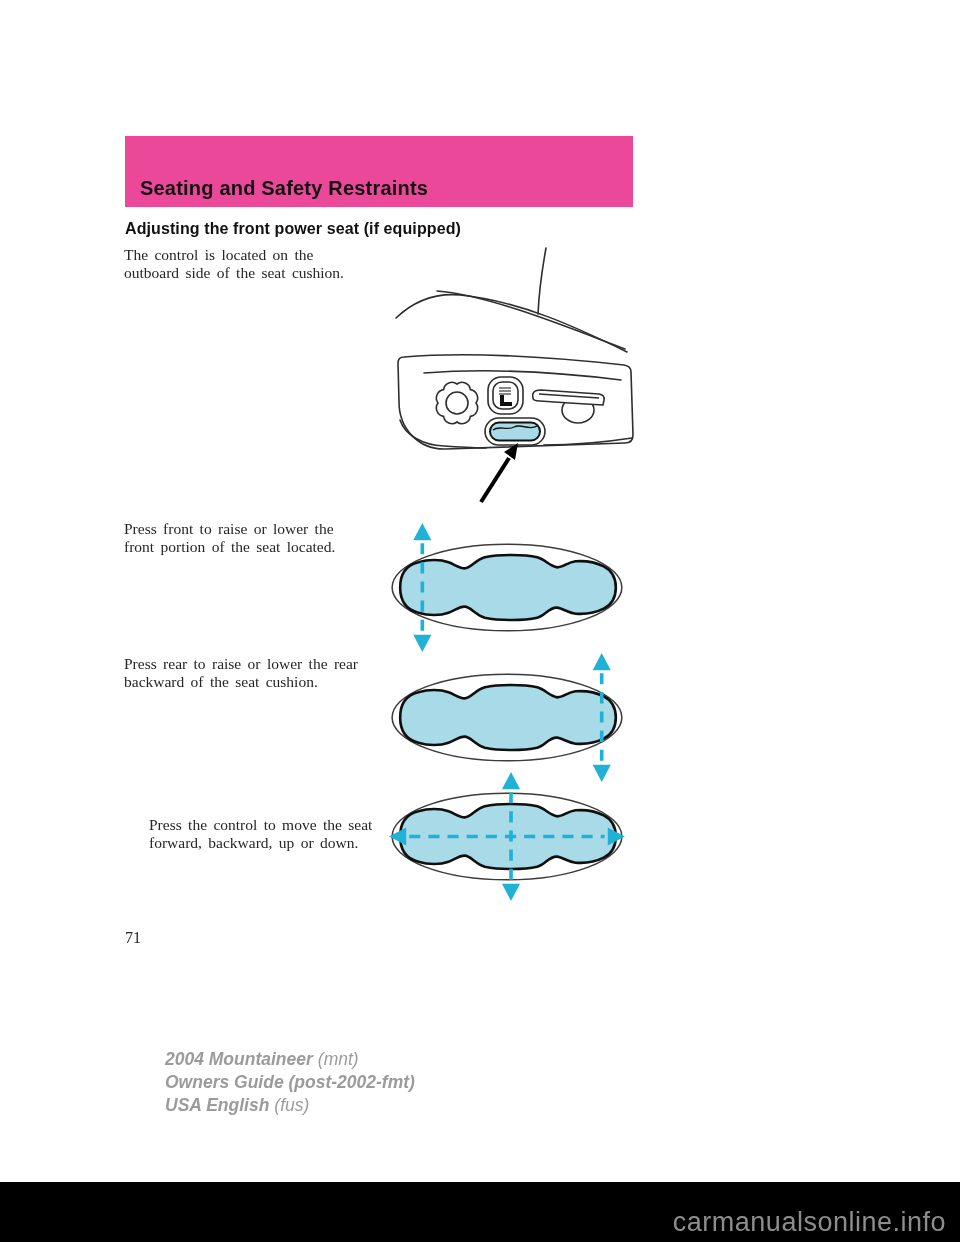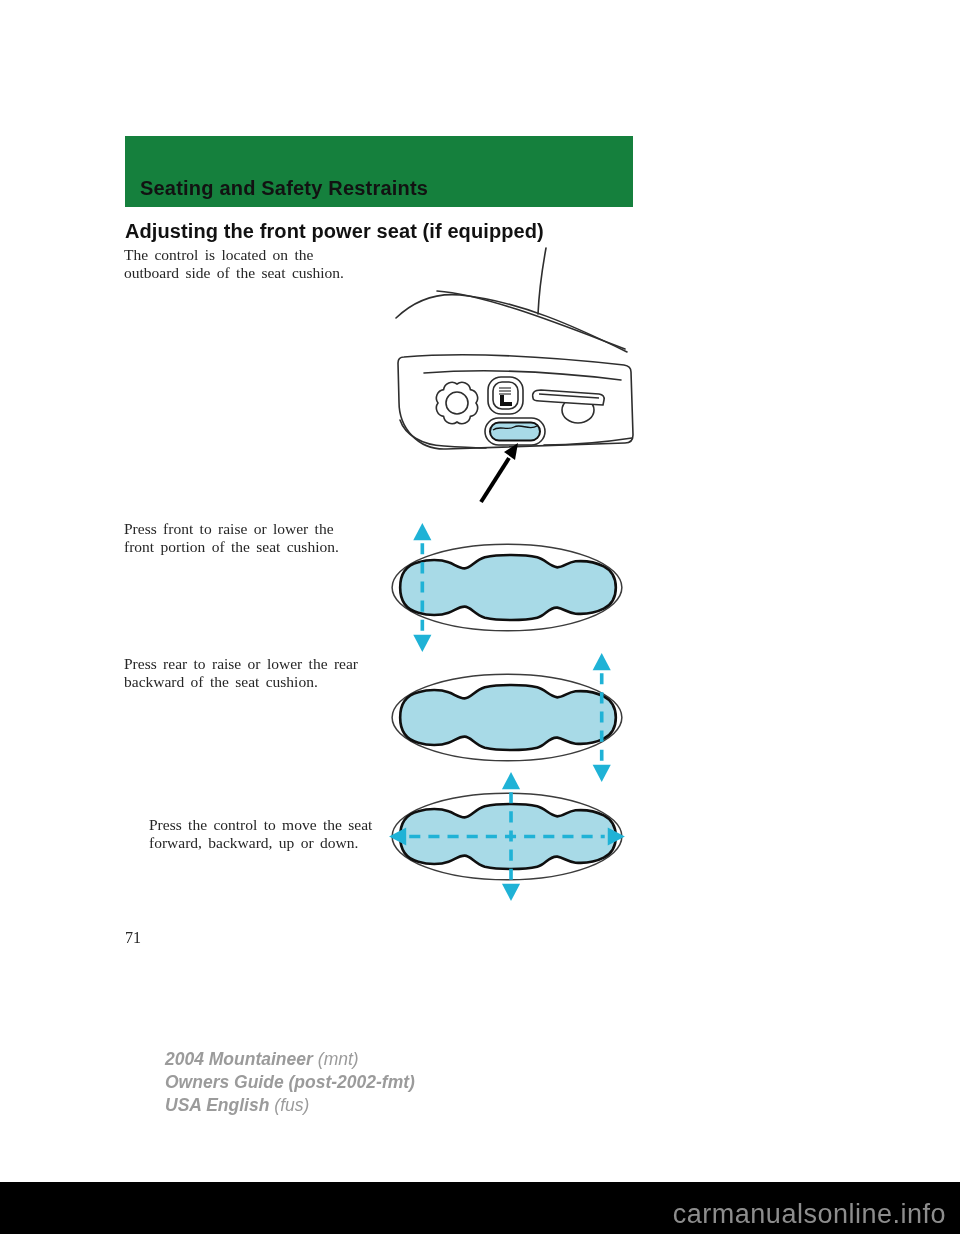--- a/index.html
+++ b/index.html
@@ -1,26 +1,26 @@
 <!DOCTYPE html>
 <html><head>
 <meta charset="utf-8">
 <style>
   html,body{margin:0;padding:0;background:#ffffff;}
   .page{position:relative;width:960px;height:1242px;background:#ffffff;overflow:hidden;
         font-family:"Liberation Serif","DejaVu Serif",serif;color:#1c1c1c;}
 
-  .header-bar{position:absolute;left:125px;top:136px;width:508px;height:71px;background:#15803d;}
+  .header-bar{position:absolute;left:125px;top:136px;width:508px;height:71px;background:#ec4899;}
   .header-title{position:absolute;left:15px;bottom:7px;
         font-family:"Liberation Sans","DejaVu Sans",sans-serif;
         font-weight:bold;font-size:20px;color:#121212;letter-spacing:.2px;white-space:nowrap;}
 
   .heading{position:absolute;left:125px;top:220px;margin:0;
         font-family:"Liberation Sans","DejaVu Sans",sans-serif;
-        font-weight:bold;font-size:20px;color:#111;letter-spacing:.1px;white-space:nowrap;}
+        font-weight:bold;font-size:16px;color:#111;letter-spacing:.1px;white-space:nowrap;}
 
   .body{position:absolute;left:124px;margin:0;font-size:15.5px;line-height:17.5px;
         color:#262626;white-space:pre-line;word-spacing:2.5px;width:280px;}
   .p1{top:246px;font-family:Liberation Serif, serif;}
   .p2{top:520px;}
   .p3{top:655px;}
   .p4{top:816px;margin-left:25px;}
 
   .ill{position:absolute;left:380px;top:230px;width:270px;height:290px;}
   .diag{position:absolute;left:388px;width:242px;height:131px;}
@@ -29,21 +29,21 @@
   .d3{top:771px;}
 
   .page-number{position:absolute;left:125px;top:929px;font-size:16px;color:#262626;}
 
   .footer{position:absolute;left:125px;top:1048px;
         font-family:"Liberation Sans","DejaVu Sans",sans-serif;
         font-style:italic;font-size:17.5px;line-height:23px;color:#9b9b9b;margin-left:40px;}
   .footer .fbold{font-weight:bold;}
   .footer .fthin{font-weight:normal;margin-left:5px;}
 
-  .watermark-band{position:absolute;left:0;top:1182px;width:960px;height:52px;background:#000000;
+  .watermark-band{position:absolute;left:0;top:1182px;width:960px;height:60px;background:#000000;
         display:flex;align-items:flex-end;justify-content:flex-end;
         padding:0 14px 6px 0;box-sizing:border-box;}
   .watermark-text{font-family:"Liberation Sans","DejaVu Sans",sans-serif;
         font-size:27px;color:#8d8d8d;letter-spacing:.5px;line-height:1;}
 
   svg .thin{fill:none;stroke:#2e2e2e;stroke-width:1.6;stroke-linecap:round;}
 </style>
 </head>
 <body>
 
@@ -100,21 +100,21 @@
   <svg width="0" height="0" style="position:absolute" aria-hidden="true">
     <defs>
       <g id="switch-base">
         <ellipse cx="118" cy="65" rx="114" ry="43" fill="none" stroke="#3c3c3c" stroke-width="1.5"></ellipse>
         <path fill="#a8dae7" stroke="#0f0f0f" stroke-width="2.6" d="M 12,65 C 12,52 18,43 30,40 C 40,37 52,37 60,40 C 66,42 70,46 76,46 C 82,46 86,38 96,35 C 110,32 135,32 148,35 C 156,37 160,44 168,45 C 174,45 178,40 186,39 C 198,38 206,40 214,44 C 222,48 226,56 226,65 C 226,74 222,82 214,86 C 206,90 198,92 186,91 C 178,90 174,86 168,85 C 160,84 156,93 148,95 C 135,98 110,98 96,95 C 86,92 82,84 76,84 C 70,84 66,88 60,90 C 52,93 40,93 30,90 C 18,87 12,78 12,65 Z"></path>
       </g>
     </defs>
   </svg>
 
   <p class="body p2">Press front to raise or lower the
-front portion of the seat cushion.</p>
+front portion of the seat located.</p>
 
   <svg class="diag d1" viewBox="0 0 240 130">
     <use href="#switch-base"></use>
     <g fill="#1fb2d6">
       <polygon points="34,1 25,18 43,18"></polygon>
       <line x1="34" y1="21" x2="34" y2="109" stroke="#1fb2d6" stroke-width="3.6" stroke-dasharray="11 8"></line>
       <polygon points="34,129 25,112 43,112"></polygon>
     </g>
   </svg>
 

